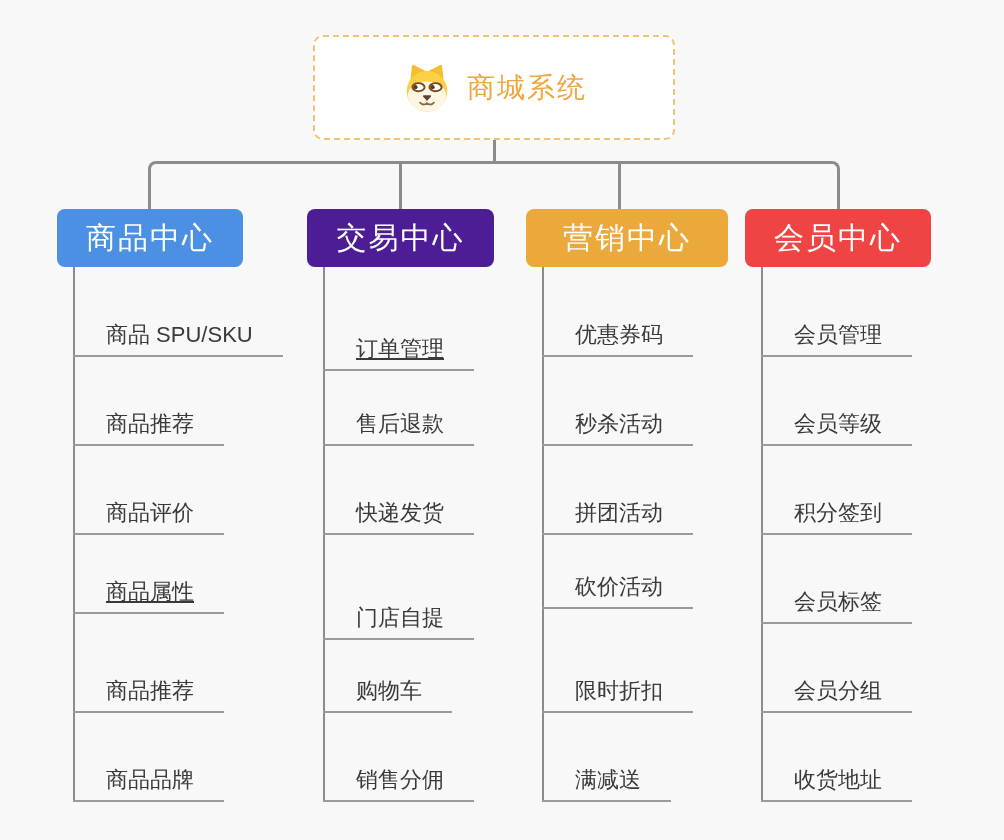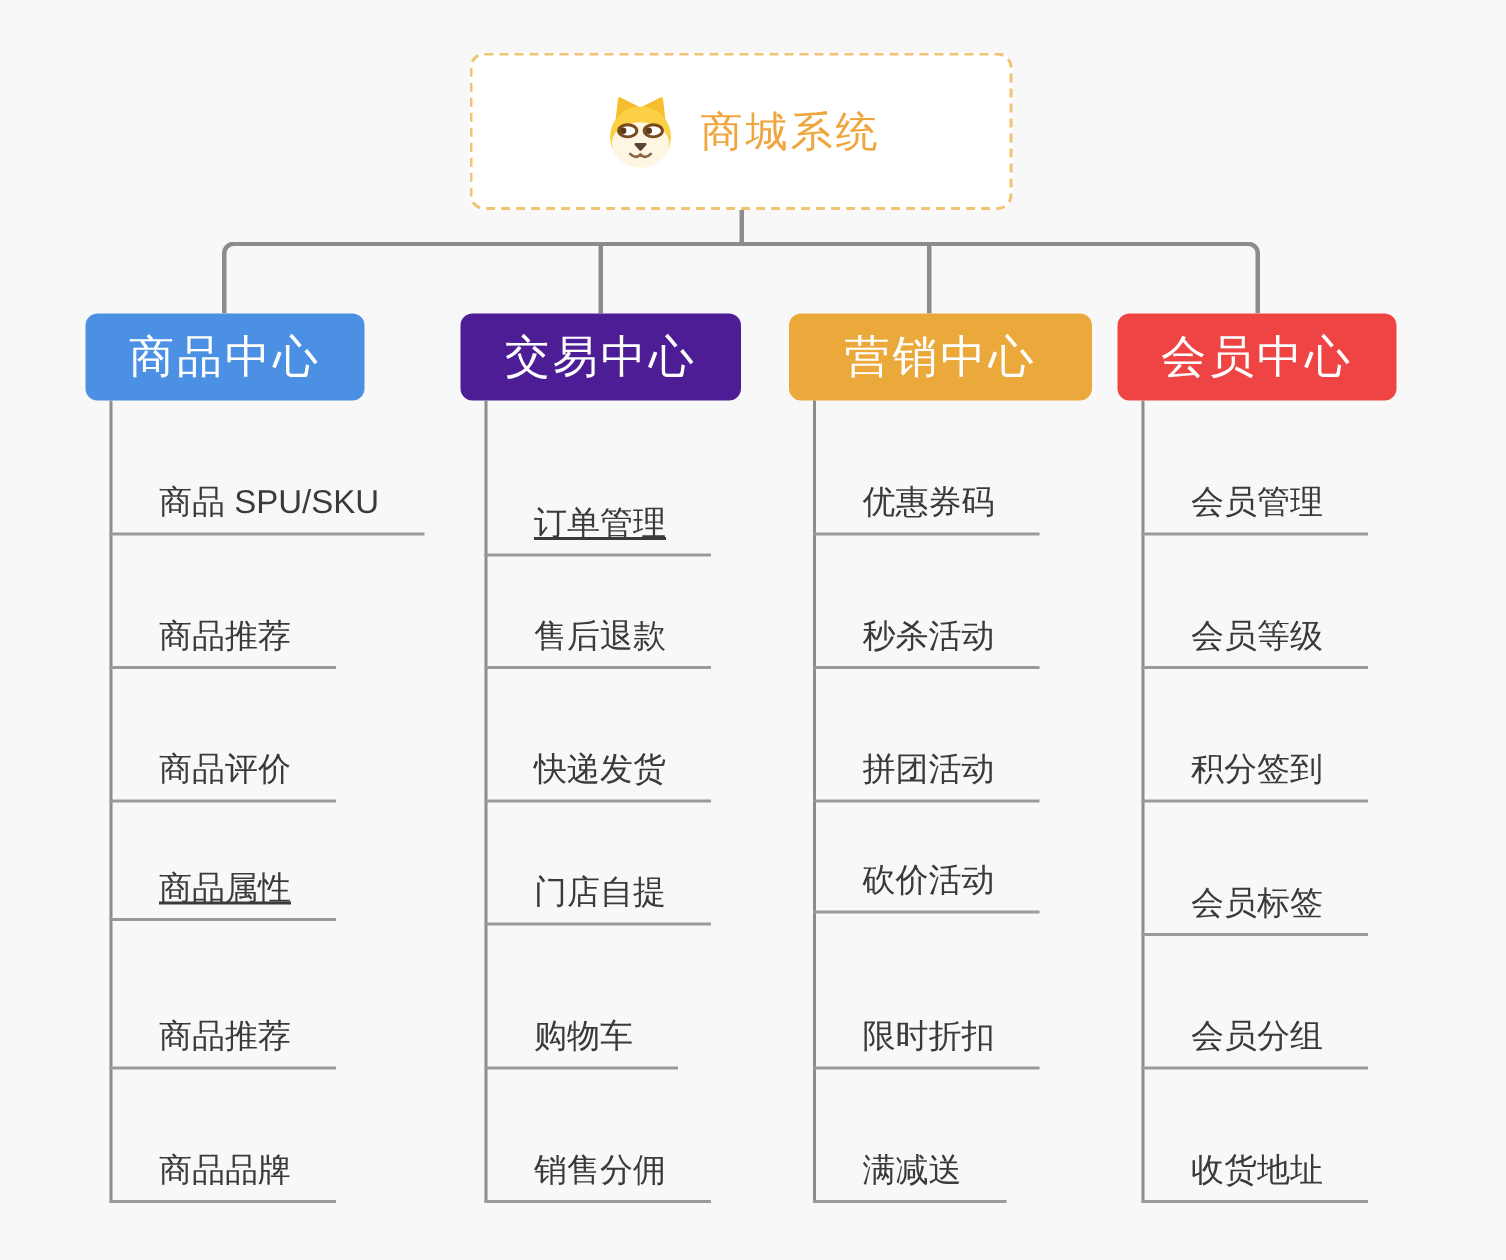--- a/index.html
+++ b/index.html
@@ -83,21 +83,21 @@
         <div class="leaf" style="top: 363px; text-decoration: underline;">商品属性</div>
         <div class="leaf" style="top: 462px;">商品推荐</div>
         <div class="leaf" style="top: 551px;">商品品牌</div>
       </div>
       <div class="branch" style="left: 307px;">
         <div class="branch-box" style="width: 187px; background: #4c1d95;">交易中心</div>
         <div class="branch-line"></div>
         <div class="leaf" style="top: 120px; text-decoration: underline;">订单管理</div>
         <div class="leaf" style="top: 195px;">售后退款</div>
         <div class="leaf" style="top: 284px;">快递发货</div>
-        <div class="leaf" style="top: 366px;">门店自提</div>
+        <div class="leaf" style="top: 389px;">门店自提</div>
         <div class="leaf" style="top: 462px;">购物车</div>
         <div class="leaf" style="top: 551px;">销售分佣</div>
       </div>
       <div class="branch" style="left: 526px;">
         <div class="branch-box" style="width: 202px; background: rgb(236, 169, 59);">营销中心</div>
         <div class="branch-line"></div>
         <div class="leaf" style="top: 106px;">优惠券码</div>
         <div class="leaf" style="top: 195px;">秒杀活动</div>
         <div class="leaf" style="top: 284px;">拼团活动</div>
         <div class="leaf" style="top: 358px;">砍价活动</div>

